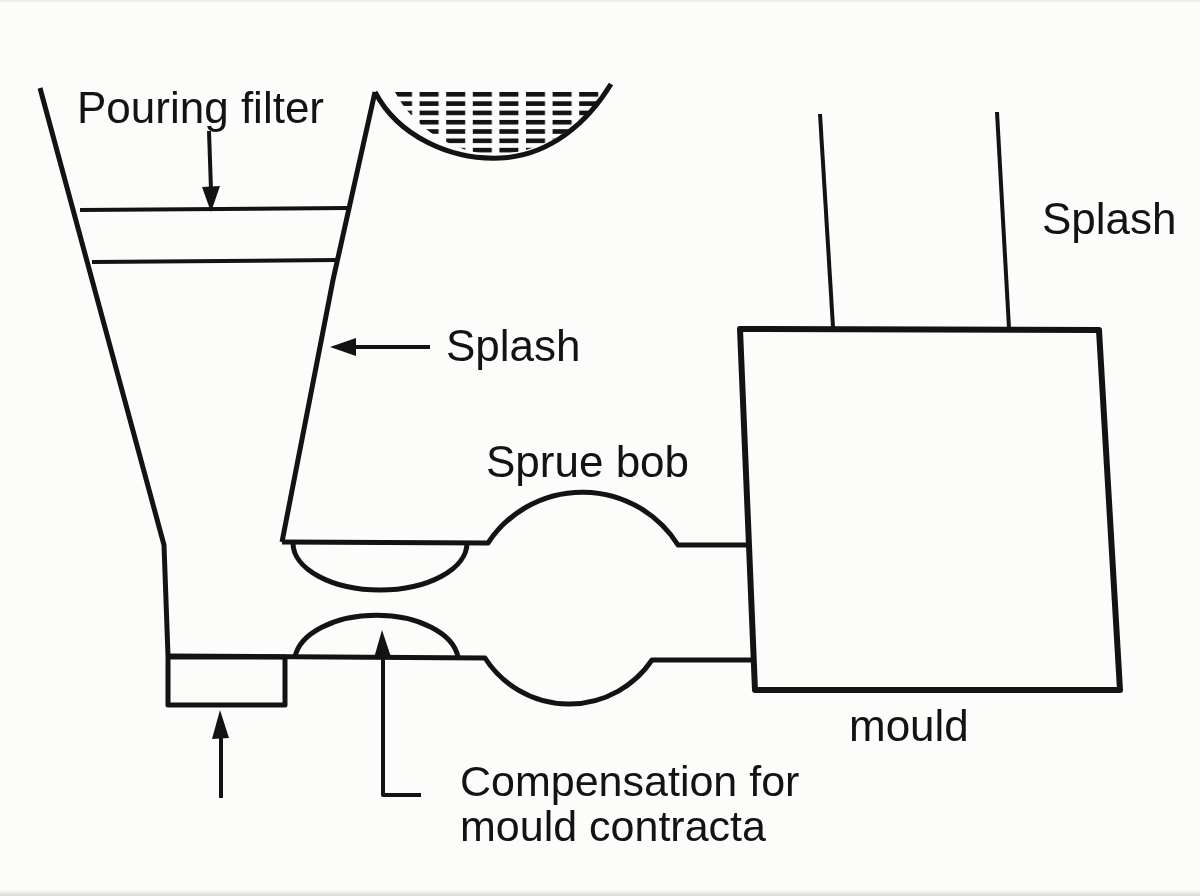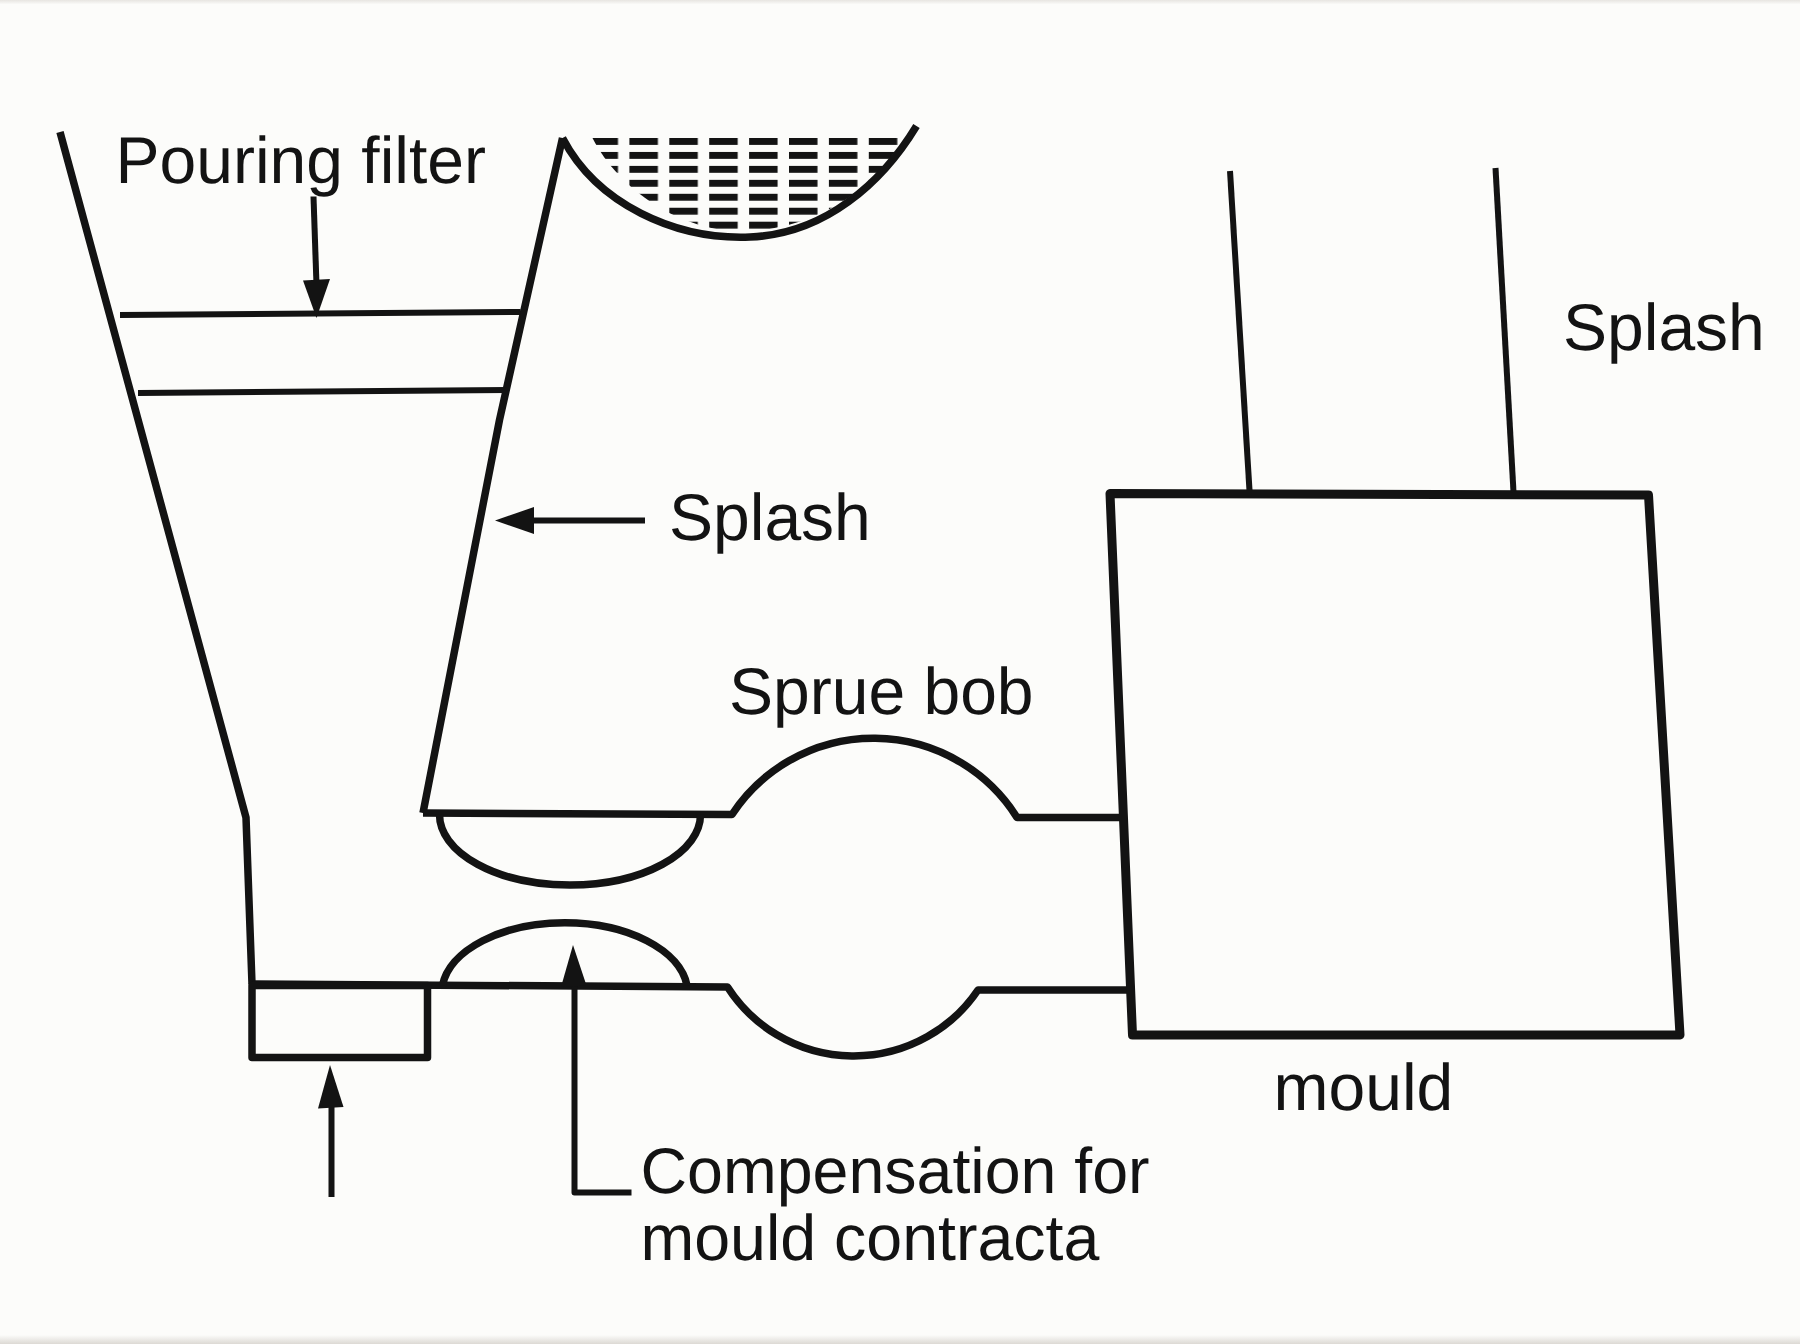--- a/index.html
+++ b/index.html
@@ -21,21 +21,21 @@
   .thick{stroke-width:6;}
   .fillink{fill:var(--ink);stroke:none;}
   .label{
     position:absolute;
     font-size:44px;
     line-height:1.05;
     white-space:nowrap;
     color:var(--ink);
     letter-spacing:0px;
   }
-  .label.two-line{font-size:43px;white-space:normal;width:420px;}
+  .label.two-line{font-size:43px;white-space:normal;width:420px;margin-left:33px;}
   .edge-band{position:absolute;left:0;width:1200px;pointer-events:none;}
   #top-band{top:0;height:3px;background:linear-gradient(#e7e5e1,rgba(255,255,255,0));}
   #bottom-band{bottom:0;height:6px;background:linear-gradient(rgba(255,255,255,0),#dcd9d4);}
 </style>
 </head>
 <body>
 
 <div id="stage">
 
   <svg id="diagram-svg" width="1200" height="896" viewBox="0 0 1200 896">

